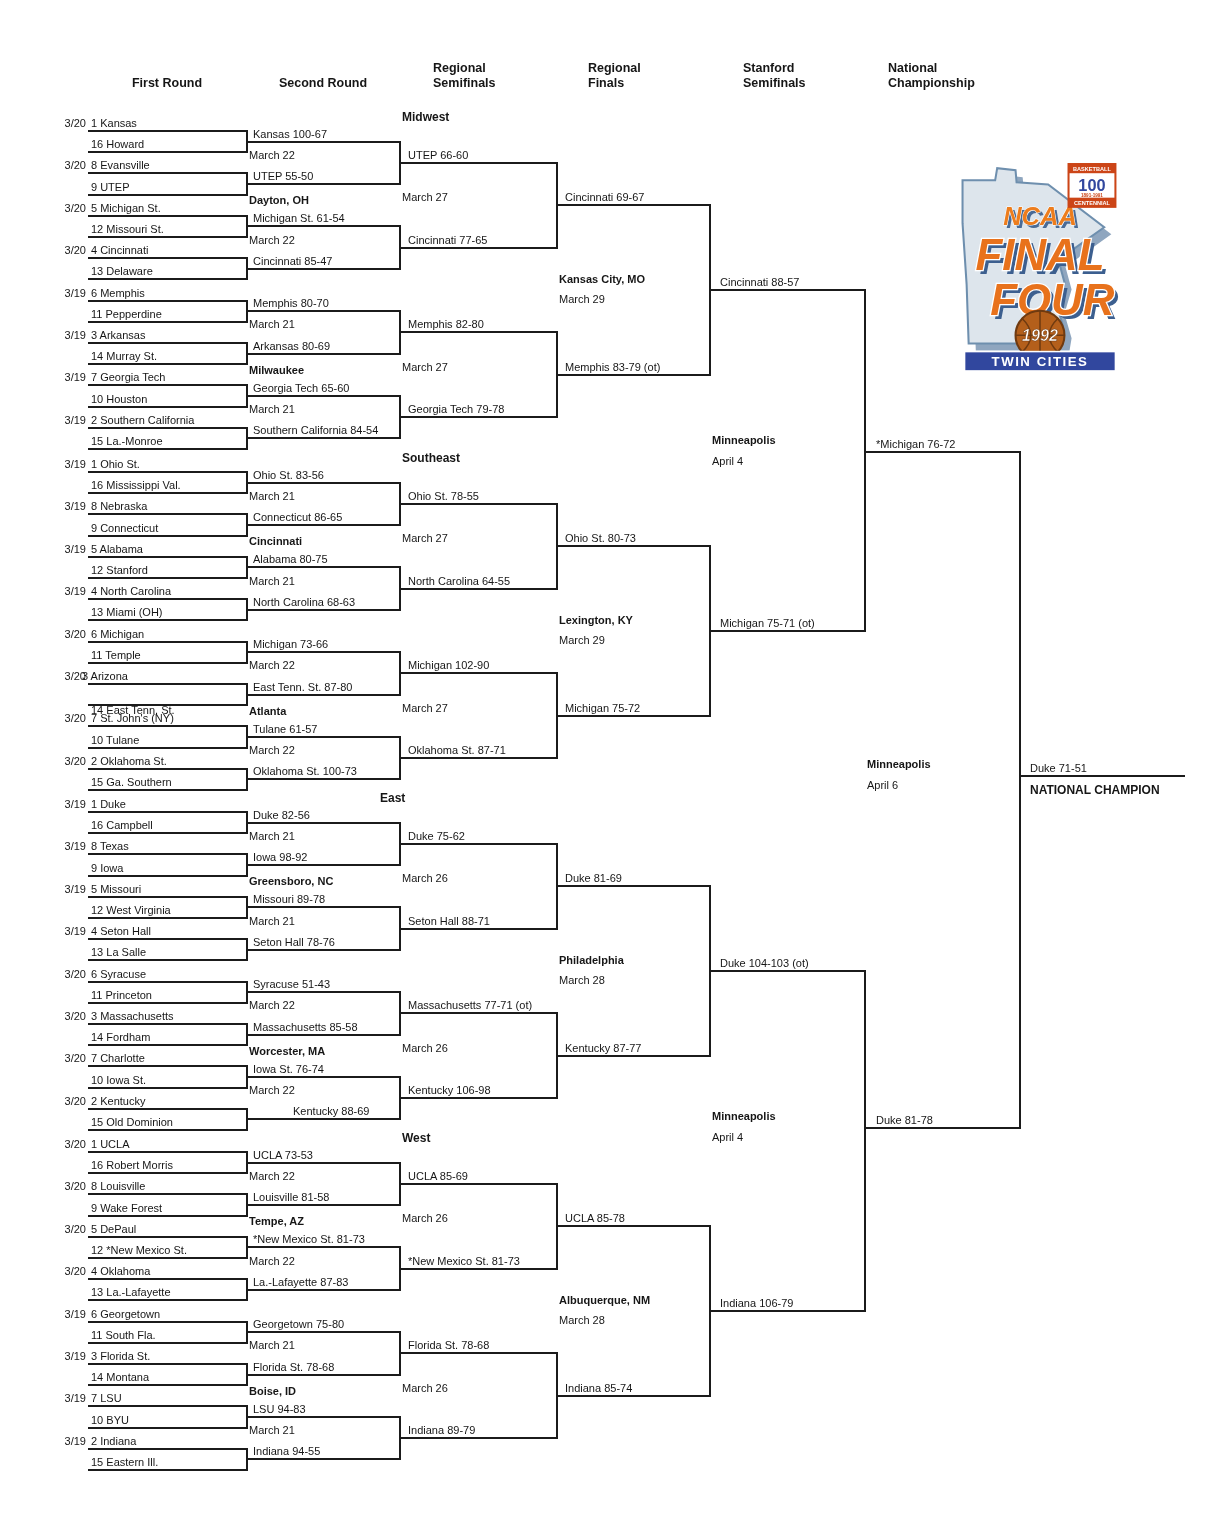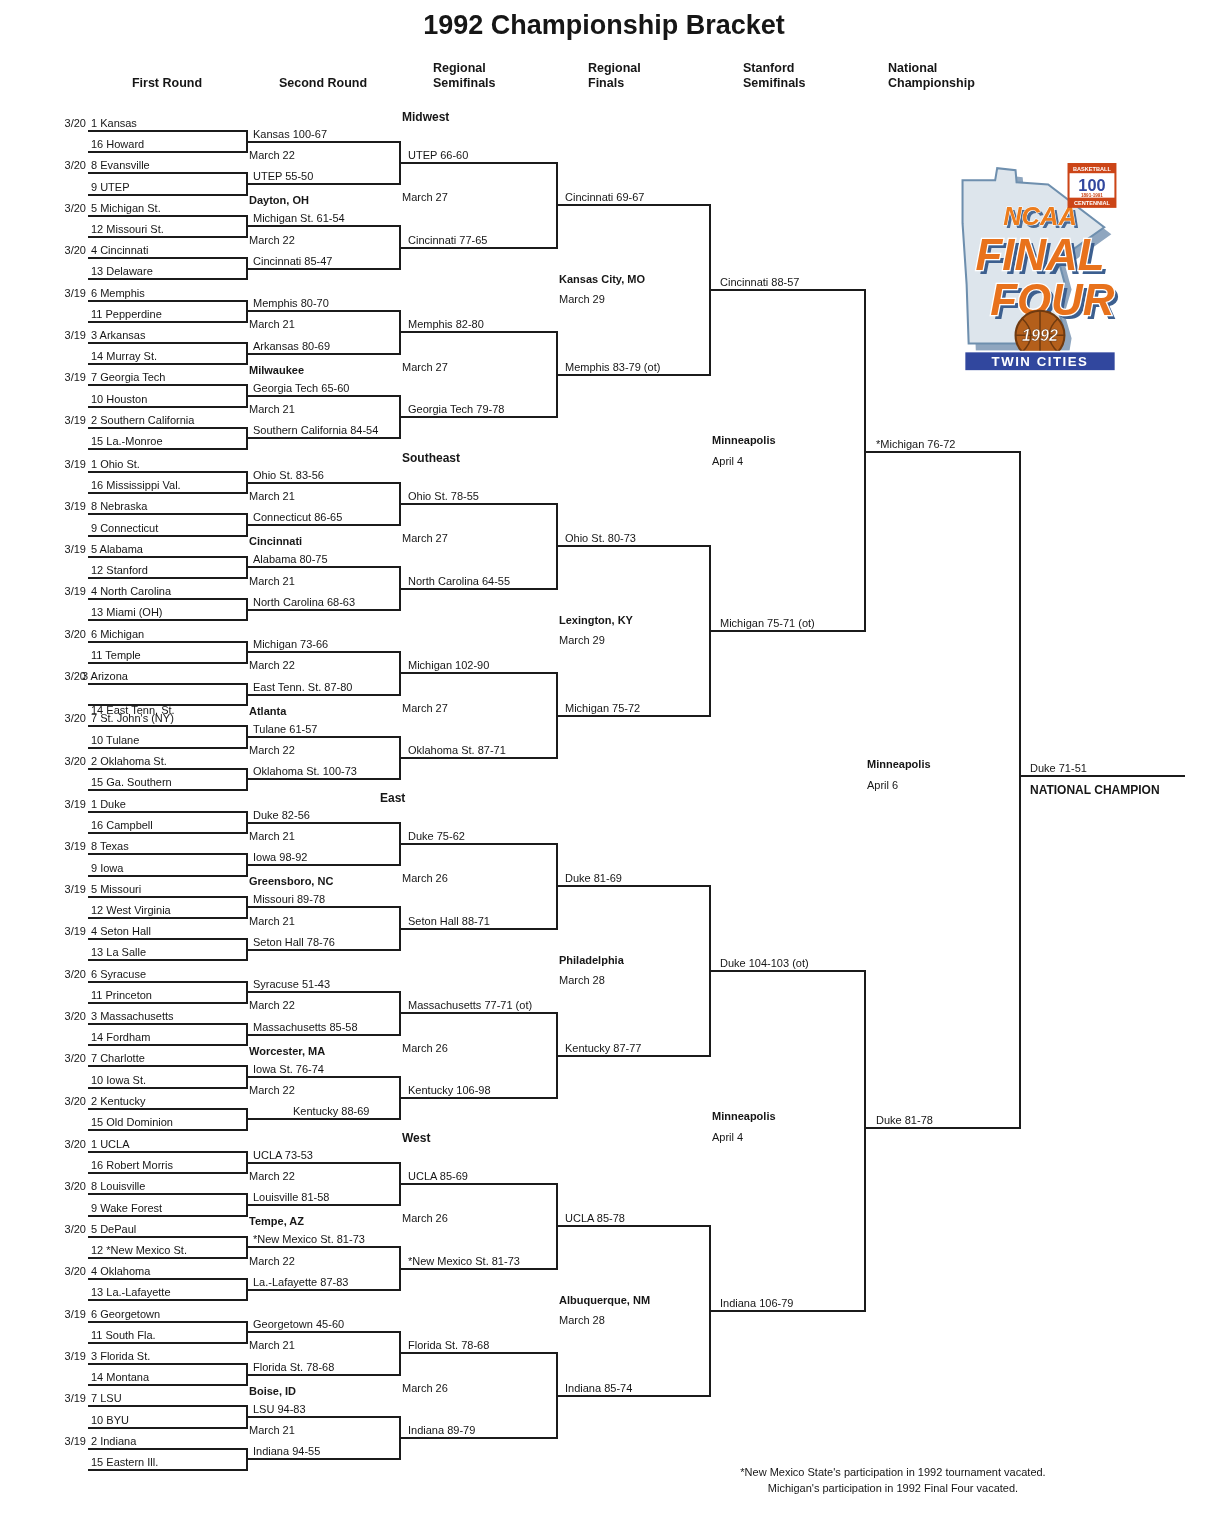--- a/index.html
+++ b/index.html
@@ -20,21 +20,20 @@
              font-size:11px;line-height:16px}
   #logo{position:absolute;left:938px;top:162px;width:204px;height:212px}
   #logo text{font-family:"Liberation Sans",sans-serif;font-weight:700;font-style:italic}
   #logo .plain{font-style:normal}
 </style>
 </head>
 <body>
 
 <div id="page">
 
-  <div id="title">1992 Championship Bracket</div>
 
   <div class="colhead" style="left:107px;width:120px">First Round</div>
   <div class="colhead" style="left:263px;width:120px">Second Round</div>
   <div class="colhead" style="left:433px;width:90px">Regional Semifinals</div>
   <div class="colhead" style="left:588px;width:90px">Regional Finals</div>
   <div class="colhead" style="left:743px;width:90px">Stanford Semifinals</div>
   <div class="colhead" style="left:888px;width:110px">National Championship</div>
 
   <div id="bracket">
       <div class="lbl ctr b f12" style="left: 402px; top: 109px; width: 153px;">Midwest</div>
@@ -358,21 +357,21 @@
       <div class="lbl" style="left: 91px; top: 1284.4px;">13 La.-Lafayette</div>
       <div class="hline" style="left: 247px; top: 1288.8px; width: 153px;"></div>
       <div class="lbl" style="left: 253px; top: 1273.8px;">La.-Lafayette 87-83</div>
       <div class="hline" style="left: 88px; top: 1320.6px; width: 159px;"></div>
       <div class="hline" style="left: 88px; top: 1341.8px; width: 159px;"></div>
       <div class="vline" style="left: 246px; top: 1320.6px; height: 23.2px;"></div>
       <div class="lbl rt" style="left: 40px; top: 1305.6px; width: 46px;">3/19</div>
       <div class="lbl" style="left: 91px; top: 1305.6px;">6 Georgetown</div>
       <div class="lbl" style="left: 91px; top: 1326.8px;">11 South Fla.</div>
       <div class="hline" style="left: 247px; top: 1331.2px; width: 153px;"></div>
-      <div class="lbl" style="left: 253px; top: 1316.2px;">Georgetown 45-60</div>
+      <div class="lbl" style="left: 253px; top: 1316.2px;">Georgetown 75-80</div>
       <div class="hline" style="left: 88px; top: 1363px; width: 159px;"></div>
       <div class="hline" style="left: 88px; top: 1384.2px; width: 159px;"></div>
       <div class="vline" style="left: 246px; top: 1363px; height: 23.2px;"></div>
       <div class="lbl rt" style="left: 40px; top: 1348px; width: 46px;">3/19</div>
       <div class="lbl" style="left: 91px; top: 1348px;">3 Florida St.</div>
       <div class="lbl" style="left: 91px; top: 1369.2px;">14 Montana</div>
       <div class="hline" style="left: 247px; top: 1373.6px; width: 153px;"></div>
       <div class="lbl" style="left: 253px; top: 1358.6px;">Florida St. 78-68</div>
       <div class="hline" style="left: 88px; top: 1405.4px; width: 159px;"></div>
       <div class="hline" style="left: 88px; top: 1426.6px; width: 159px;"></div>
@@ -461,18 +460,14 @@
       <rect x="0" y="0" width="46" height="42" fill="#ffffff" stroke="#cc4517" stroke-width="2"></rect>
       <rect x="0" y="0" width="46" height="9" fill="#cc4517"></rect>
       <text class="plain" x="23" y="7" font-size="5.5" text-anchor="middle" fill="#ffffff">BASKETBALL</text>
       <text class="plain" x="23" y="26" font-size="16" text-anchor="middle" fill="#31479e">100</text>
       <text class="plain" x="23" y="32" font-size="4.5" text-anchor="middle" fill="#cc4517">1891-1991</text>
       <rect x="0" y="33" width="46" height="9" fill="#cc4517"></rect>
       <text class="plain" x="23" y="40" font-size="5.5" text-anchor="middle" fill="#ffffff">CENTENNIAL</text>
     </g>
   </svg>
 
-  <div id="footnotes">
-    <div>*New Mexico State's participation in 1992 tournament vacated.</div>
-    <div>Michigan's participation in 1992 Final Four vacated.</div>
-  </div>
 
 </div>
 
 </body></html>

